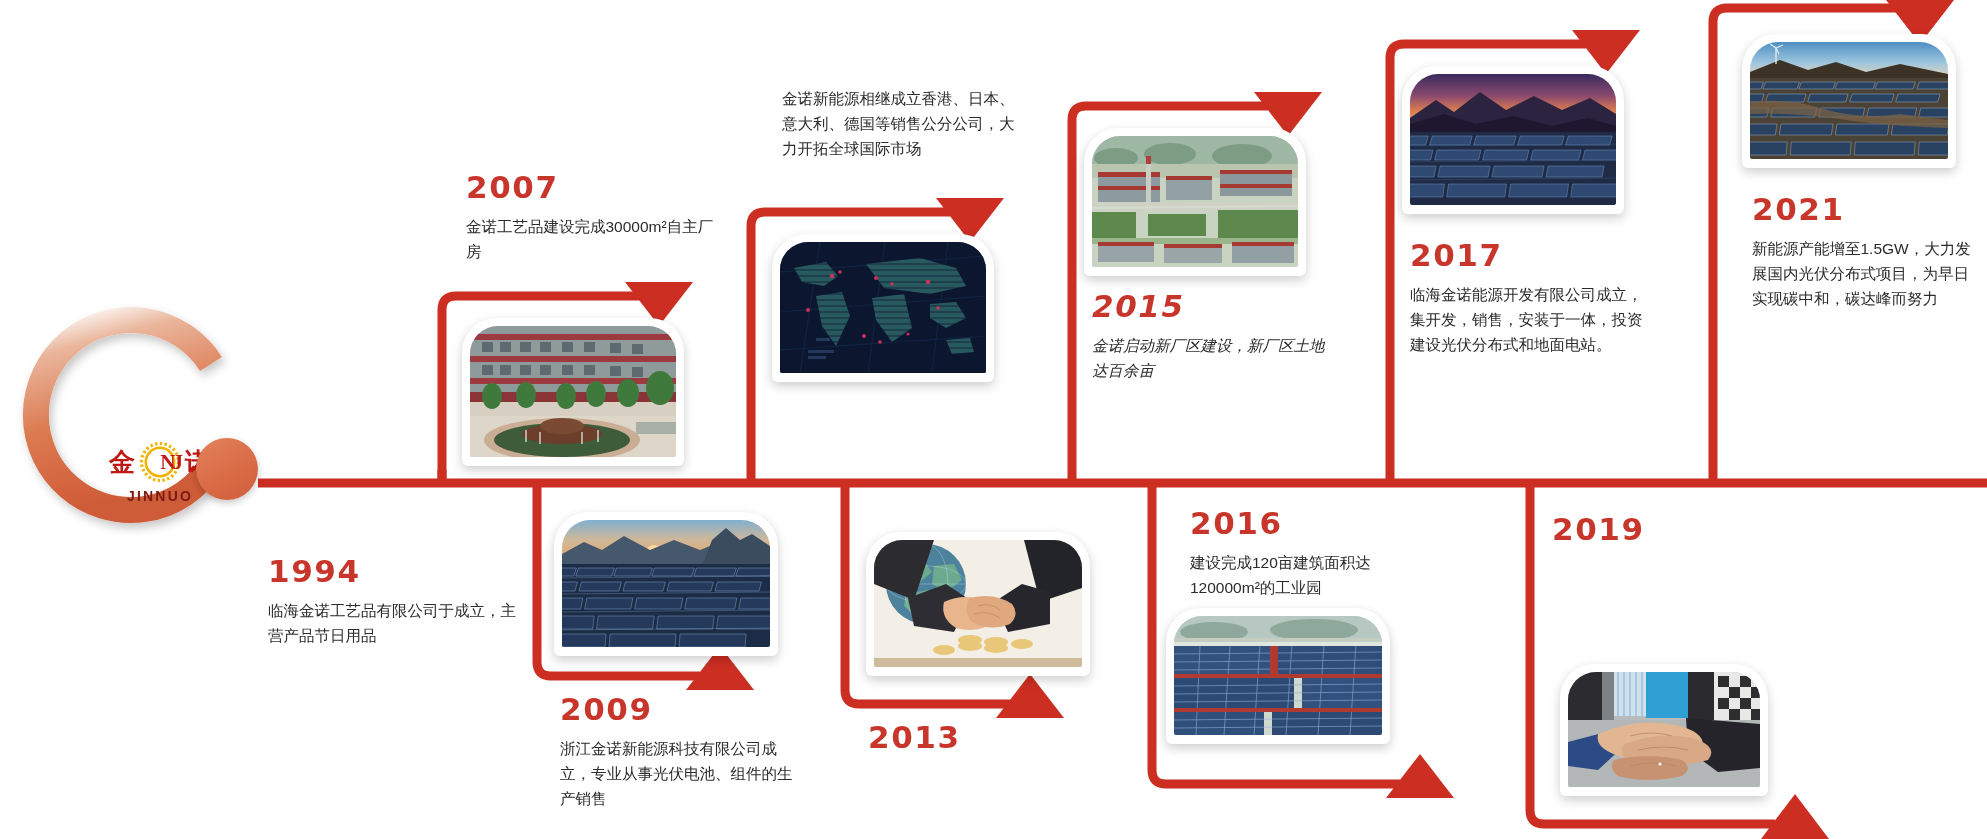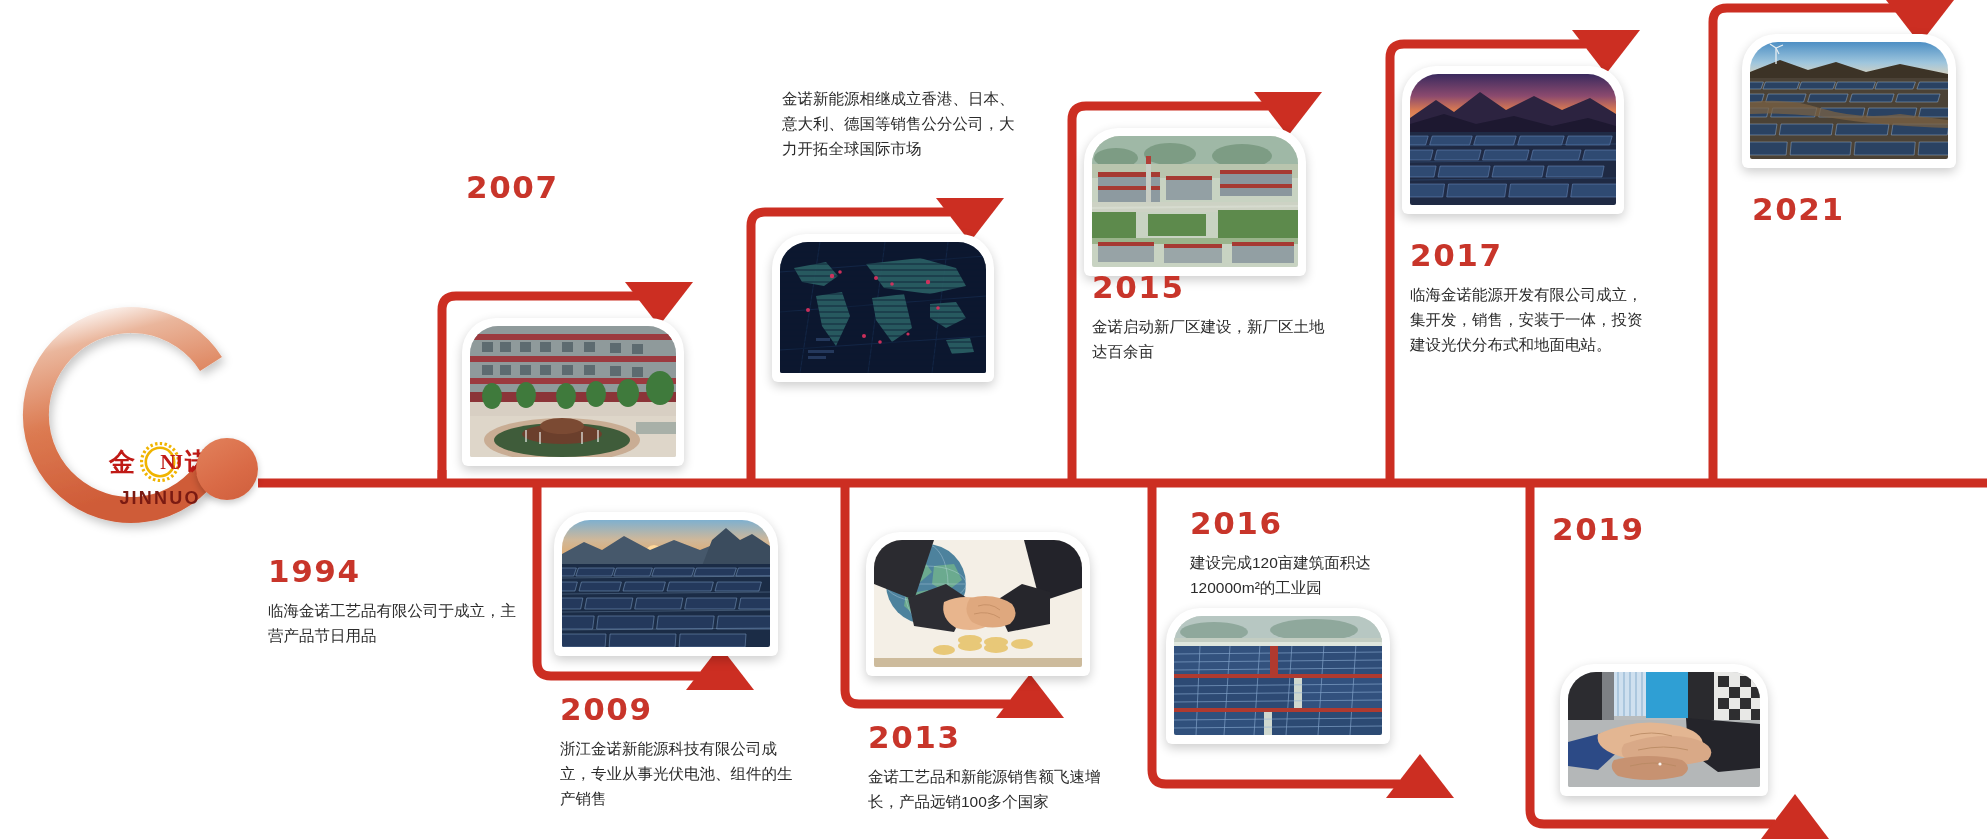--- a/index.html
+++ b/index.html
@@ -73,21 +73,21 @@
     position:relative;
     z-index:2;
     font-size:21px;
     font-weight:bold;
     color:#c01a16;
     font-family:"Liberation Serif","DejaVu Serif",serif;
     letter-spacing:-3px;
   }
   .logo-en{
     margin-top:7px;
-    font-size:18px;
+    font-size:14px;
     font-weight:bold;
     letter-spacing:2.2px;
     color:#7a1a12;
     font-family:"Liberation Sans",sans-serif;
   }
 
   
   .ms{
     position:absolute;
   }
@@ -653,52 +653,53 @@
     </div>
   </div>
 
   <div class="ms" style="left:268px; top:556px; width:256px;">
     <div class="yr">1994</div>
     <div class="desc">临海金诺工艺品有限公司于成立，主营产品节日用品</div>
   </div>
 
   <div class="ms" style="left:466px; top:172px; width:248px;">
     <div class="yr">2007</div>
+    <div class="desc">金诺工艺品建设完成30000m²自主厂房</div>
   </div>
 
   <div class="ms" style="left:560px; top:694px; width:246px;">
     <div class="yr">2009</div>
     <div class="desc">浙江金诺新能源科技有限公司成立，专业从事光伏电池、组件的生产销售</div>
   </div>
 
   <div class="ms" style="left:782px; top:86px; width:238px;">
     <div class="desc">金诺新能源相继成立香港、日本、意大利、德国等销售公分公司，大力开拓全球国际市场</div>
   </div>
 
   <div class="ms" style="left:868px; top:722px; width:252px;">
     <div class="yr">2013</div>
-    <div class="desc">金诺工艺品和新能源销售额飞速增长，产品远销100多个国家</div>
-  </div>
-
-  <div class="ms" style="left:1092px; top:272px; width:234px;">
+  </div>
+
+  <div class="ms" style="left:1092px; top:291px; width:234px;font-style:italic;">
     <div class="yr">2015</div>
     <div class="desc">金诺启动新厂区建设，新厂区土地达百余亩</div>
   </div>
 
   <div class="ms" style="left:1190px; top:508px; width:248px;">
     <div class="yr">2016</div>
     <div class="desc">建设完成120亩建筑面积达120000m²的工业园</div>
   </div>
 
   <div class="ms" style="left:1410px; top:240px; width:240px;">
     <div class="yr">2017</div>
     <div class="desc">临海金诺能源开发有限公司成立，集开发，销售，安装于一体，投资建设光伏分布式和地面电站。</div>
   </div>
 
   <div class="ms" style="left:1552px; top:514px; width:280px;">
     <div class="yr">2019</div>
   </div>
 
   <div class="ms" style="left:1752px; top:194px; width:228px;">
     <div class="yr">2021</div>
+    <div class="desc">新能源产能增至1.5GW，大力发展国内光伏分布式项目，为早日实现碳中和，碳达峰而努力</div>
   </div>
 
 </div>
 
 </body></html>

